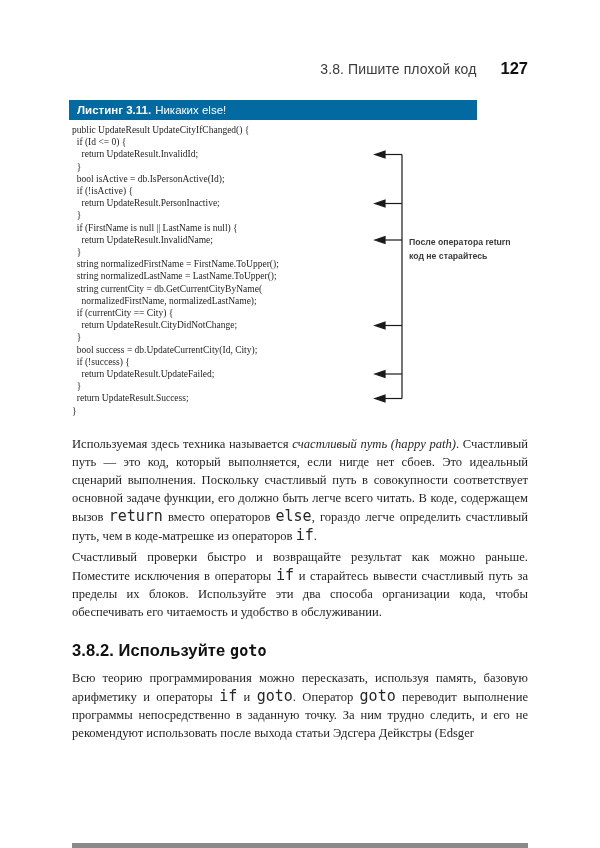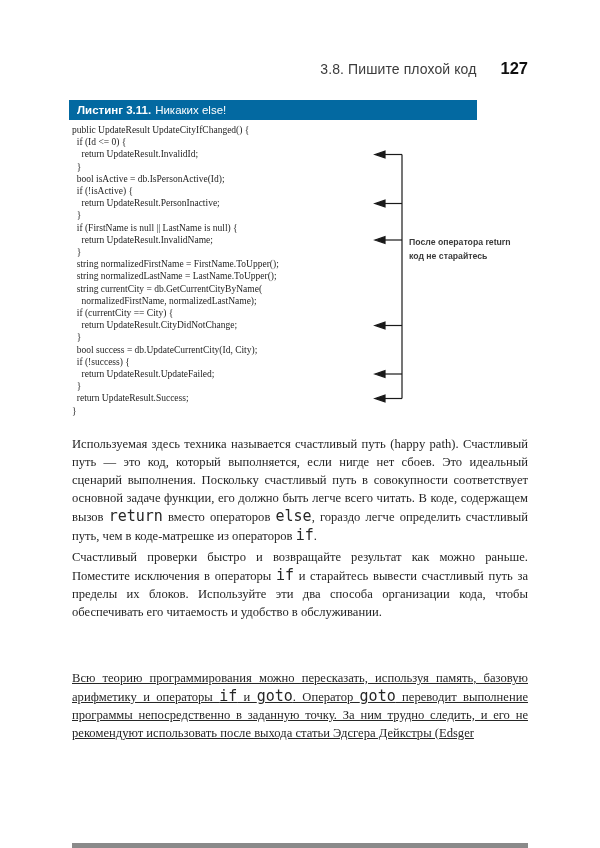--- a/index.html
+++ b/index.html
@@ -40,23 +40,23 @@
 
   
   .para {
     position:absolute; left:72px; width:456px;
     font-family:"Liberation Serif", serif;
     font-size:12.6px; line-height:17.9px; color:#262626;
     text-align:justify; hyphens:auto;
   }
   .p1 { top:436px; }
   .p2 { top:549px; }
-  .p3 { top:670px;text-decoration:underline; }
+  .p3 { top:670px; }
   .para .mono { font-family:"DejaVu Sans Mono", monospace; font-size:15px; }
-  .para .it   { }
+  .para .it   { font-style:italic; }
 
   
   h2.heading {
     position:absolute; left:72px; top:641px; margin:0;
     font-family:"Liberation Sans", sans-serif;
     font-size:16.5px; font-weight:bold; color:#101010; letter-spacing:0.1px;
   }
   h2.heading .mono { font-family:"DejaVu Sans Mono", monospace; font-size:15px; font-weight:bold; }
 
   
@@ -131,18 +131,19 @@
   </svg>
 
   <div class="annotation">
     <div>После оператора return</div>
     <div>код не старайтесь</div>
   </div>
 
   <div class="para p1"><span>Используемая здесь техника называется </span><span class="it">счастливый путь (happy path)</span><span>. Счастливый путь — это код, который выполняется, если нигде нет сбоев. Это идеальный сценарий выполнения. Поскольку счастливый путь в совокупности соответствует основной задаче функции, его должно быть легче всего читать. В коде, содержащем вызов </span><span class="mono">return</span><span> вместо операторов </span><span class="mono">else</span><span>, гораздо легче определить счастливый путь, чем в коде-матрешке из операторов </span><span class="mono">if</span><span>.</span></div>
   <div class="para p2"><span>Счастливый проверки быстро и возвращайте результат как можно раньше. Поместите исключения в операторы </span><span class="mono">if</span><span> и старайтесь вывести счастливый путь за пределы их блоков. Используйте эти два способа организации кода, чтобы обеспечивать его читаемость и удобство в обслуживании.</span></div>
 
+  <h2 class="heading"><span>3.8.2. Используйте </span><span class="mono">goto</span></h2>
 
   <div class="para p3"><span>Всю теорию программирования можно пересказать, используя память, базовую арифметику и операторы </span><span class="mono">if</span><span> и </span><span class="mono">goto</span><span>. Оператор </span><span class="mono">goto</span><span> переводит выполнение программы непосредственно в заданную точку. За ним трудно следить, и его не рекомендуют использовать после выхода статьи Эдсгера Дейкстры (Edsger</span></div>
 
   <div class="next-listing-bar"></div>
 
 </div>
 
 </body></html>

